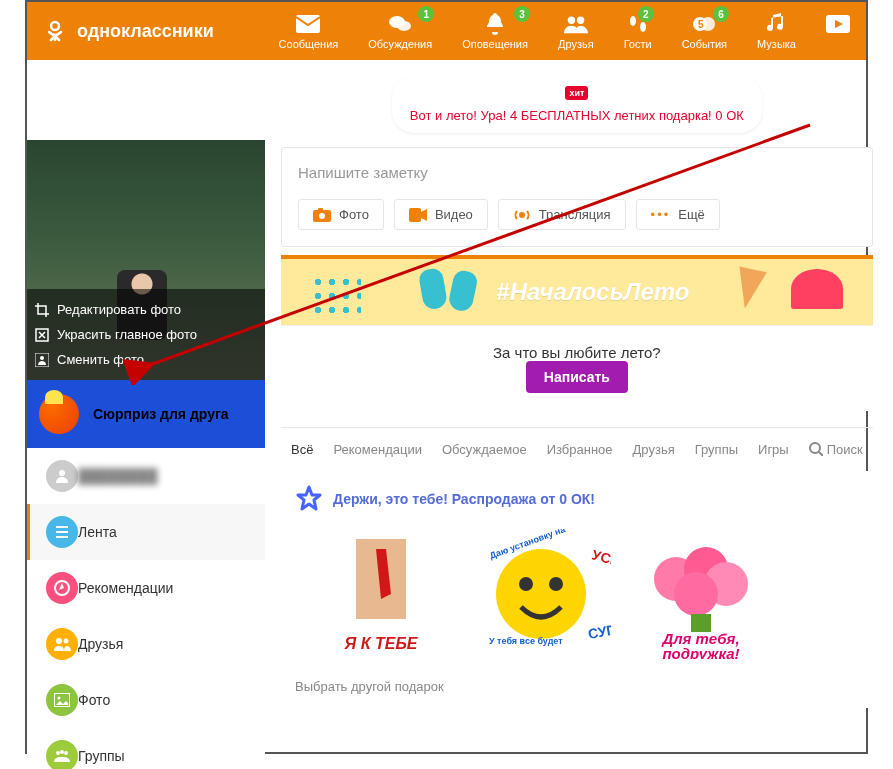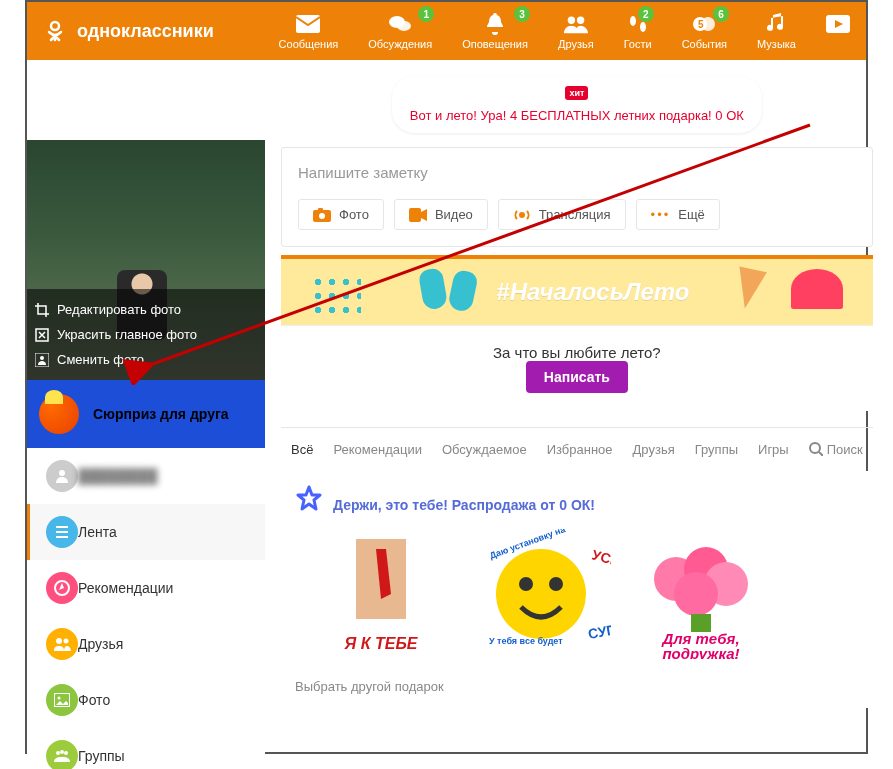--- a/index.html
+++ b/index.html
@@ -56,21 +56,21 @@
 .love-summer { background: #fff; padding: 18px; display: flex; align-items: center; justify-content: space-between; border-top:1px solid #eee; margin-bottom:16px;flex-direction:column;}
 .love-summer span { font-size: 15px; color: #333; }
 .write-btn { background: #a21caf; color: #fff; border: none; padding: 8px 18px; border-radius: 4px; font-size: 14px; font-weight: bold; cursor: pointer; }
 
 .feed-tabs { display: flex; align-items: center; gap: 20px; padding: 14px 10px; border-top: 1px solid #e6e6e6; font-size: 13px; color: #888; }
 .feed-tabs .tab { cursor: pointer; }
 .feed-tabs .tab.active { color: #333; font-weight: 500; }
 .feed-tabs .search-wrap { margin-left: auto; display: flex; gap: 4px; cursor: pointer; }
 
 .gift-post { padding: 14px; background:#fff; }
-.gift-head { display: flex; align-items: flex-end; gap: 10px; margin-bottom: 16px; }
+.gift-head { display: flex; align-items: center; gap: 10px; margin-bottom: 16px; }
 .star-ico { width: 28px; height: 28px; }
 .gift-head a { color: #556bd8; font-size: 14px; font-weight: bold; text-decoration: none; }
 .gift-row { display: flex; gap: 20px; align-items: center; padding: 0 16px; }
 .gift-item { width: 140px; height: 130px; position:relative; }
 .select-other { color: #888; font-size: 13px; margin-top: 20px; cursor: pointer; }
 
 .arrow-svg { position: absolute; top: 105px; left: 90px; width: 730px; height: 280px; pointer-events: none; z-index: 50; }
 
 .person{position:absolute;left:90px;bottom:40px;width:50px;height:70px;background:radial-gradient(circle at 50% 20%,#e8c8a8 10px,transparent 11px),linear-gradient(#2a2a2a,#2a2a2a);border-radius:8px;}
 .blur-name{ filter: blur(3px); color:#888; }

